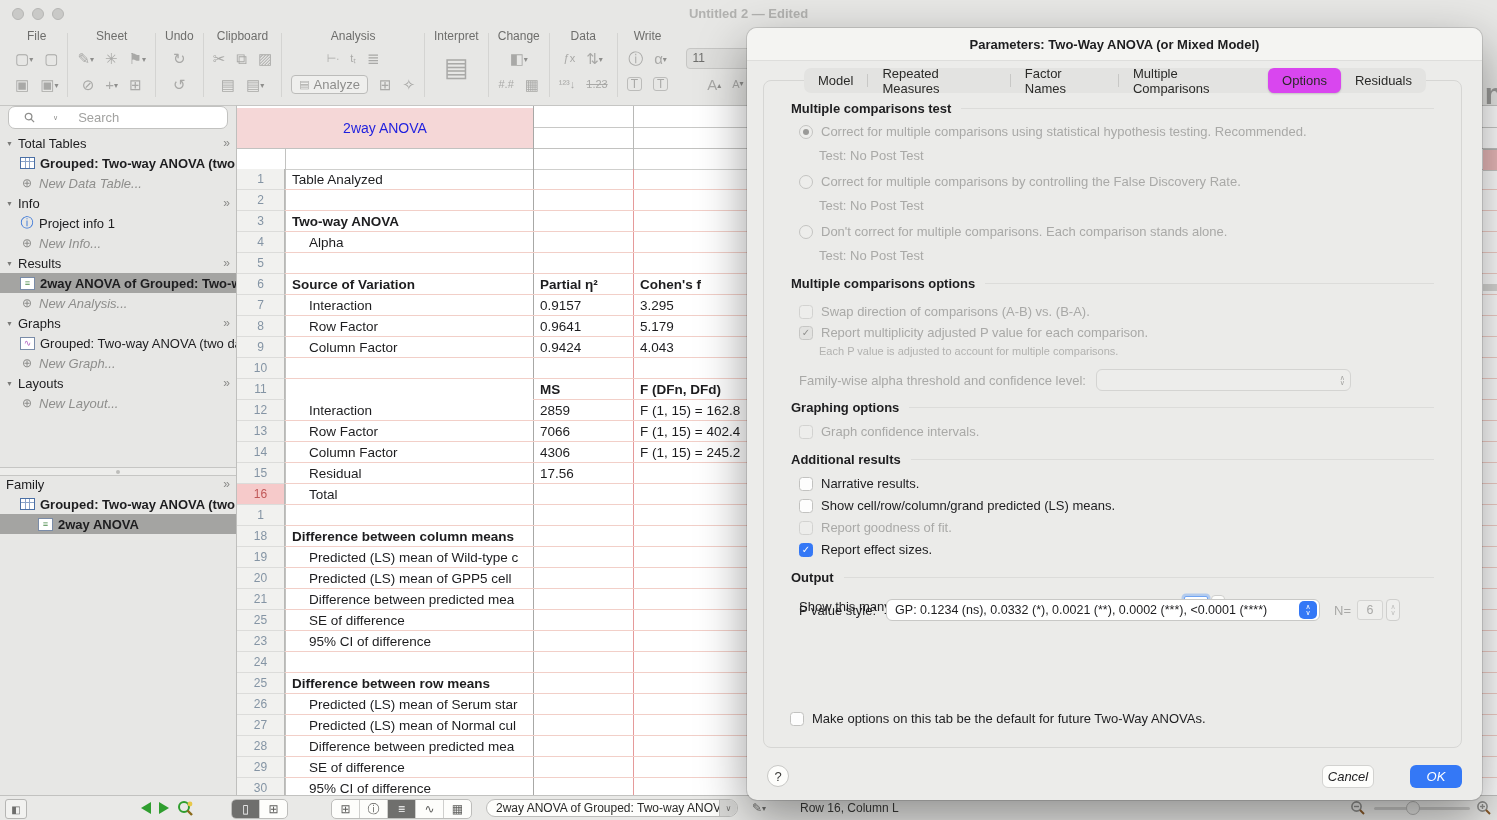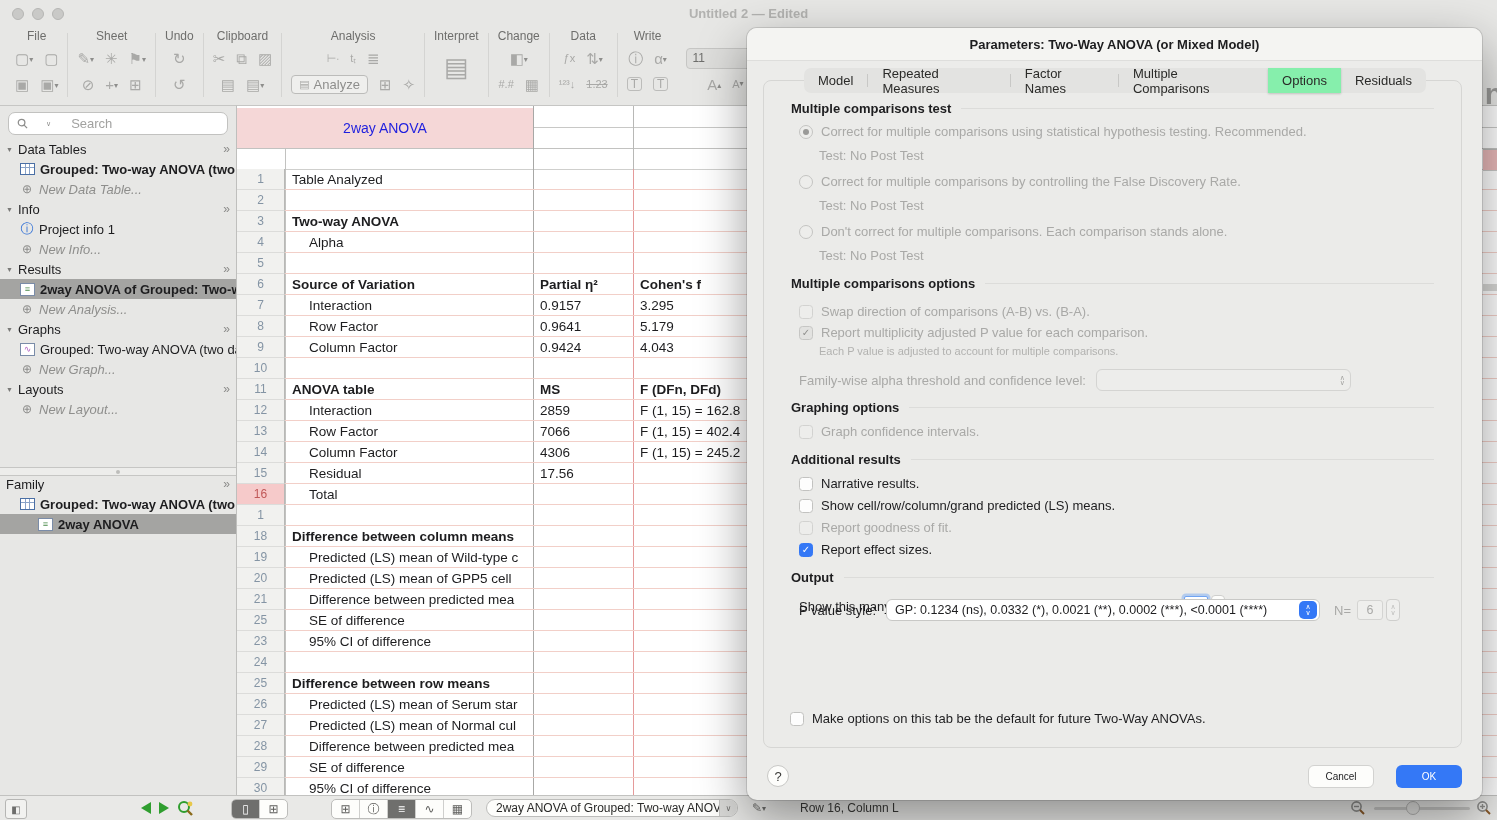--- a/index.html
+++ b/index.html
@@ -22,22 +22,22 @@
   .analyze-btn{display:flex;align-items:center;gap:4px;border:1px solid #bcbcba;border-radius:4px;
                padding:1px 7px;color:#8e8e8c;font-size:13px;background:#efefed;}
   .fontsize-combo{display:flex;align-items:center;justify-content:space-between;width:66px;height:19px;
      background:#dededc;border:1px solid #c6c6c4;border-radius:4px;padding:0 5px;color:#6e6e6c;font-size:12px;}
   .fontsize-combo .dd{font-size:8px;color:#8e8e8c;}
   .tbox{border:1px solid #bcbcba;border-radius:3px;padding:0 3px;font-size:12px;color:#a9a9a7;}
   #edge-n{position:absolute;top:52px;right:-6px;font-size:30px;font-weight:bold;color:#9a9a98;}
   
   #sidebar{position:absolute;top:105px;left:0;width:237px;bottom:25px;background:#e7e7e5;
            border-top:1px solid #c6c6c4;border-right:1px solid #bfbfbd;box-sizing:border-box;}
-  .searchbox{margin:6px 8px 4px 8px;height:21px;border:1px solid #c2c2c0;border-radius:7px;background:#fff;
-             display:flex;align-items:center;gap:20px;padding:0 8px;}
+  .searchbox{margin:0 8px 4px 8px;height:21px;border:1px solid #c2c2c0;border-radius:7px;background:#fff;
+             display:flex;align-items:center;gap:20px;padding:0 15px;}
   .searchbox .ph{color:#a2a2a0;font-size:13px;}
   .searchbox .sdd{font-size:7px;color:#8e8e8c;margin-left:-2px;}
   .side-row{height:20px;display:flex;align-items:center;padding:0 6px;white-space:nowrap;overflow:hidden;}
   .side-header .chev{font-size:8px;color:#7a7a78;width:12px;}
   .side-header .lbl{font-size:13px;color:#1d1d1f;}
   .side-header .gg{margin-left:auto;color:#8a8a88;font-size:12px;}
   .side-item{padding-left:20px;gap:5px;}
   .side-item .lbl{font-size:13px;}
   .side-item.ital .lbl{font-style:italic;color:#8e8e8c;}
   .side-item.bold .lbl{font-weight:bold;}
@@ -101,21 +101,21 @@
   #dialog{position:absolute;left:747px;top:28px;width:735px;height:772px;background:#ececea;border-radius:10px;
           box-shadow:0 18px 50px rgba(0,0,0,.4),0 0 0 1px rgba(0,0,0,.12);}
   #dlg-titlebar{position:absolute;left:0;right:0;top:0;height:32px;background:#f4f4f2;border-radius:10px 10px 0 0;
                 border-bottom:1px solid #dededc;display:flex;align-items:center;justify-content:center;
                 font-weight:bold;font-size:13px;color:#1d1d1f;}
   #dlg-panel{position:absolute;left:16px;width:699px;top:52px;height:668px;background:#ebebe9;
              border:1px solid #d6d6d4;border-radius:8px;box-sizing:border-box;}
   #dlg-tabs{position:absolute;left:57px;width:622px;top:40px;height:25px;background:#e3e3e1;border-radius:7px;
             display:flex;align-items:center;justify-content:center;z-index:3;}
   .dtab{padding:0 14px;height:25px;display:flex;align-items:center;font-size:13px;color:#2a2a28;position:relative;}
-  .dtab.sel{background:#86efac;border-radius:0;box-shadow:0 1px 2px rgba(0,0,0,.18);font-weight:500;}
+  .dtab.sel{background:#d946ef;border-radius:6px;box-shadow:0 1px 2px rgba(0,0,0,.18);font-weight:500;}
   .dtab-sep{width:1px;height:13px;background:#c8c8c6;}
   .drow{position:absolute;left:0;right:27px;display:flex;align-items:center;}
   .dheader{font-weight:bold;font-size:13px;color:#1d1d1f;white-space:nowrap;}
   .hline{flex:1;height:1px;background:#dcdcda;margin-left:10px;}
   .rad{width:14px;height:14px;border-radius:50%;background:#ededeb;border:1px solid #c4c4c2;box-sizing:border-box;
        flex:none;position:relative;}
   .rad.on::after{content:"";position:absolute;left:3px;top:3px;width:6px;height:6px;border-radius:50%;background:#9a9a98;}
   .cb{width:14px;height:14px;border-radius:3.5px;box-sizing:border-box;flex:none;display:flex;align-items:center;justify-content:center;font-size:10px;}
   .cb.dis{background:#ededeb;border:1px solid #d2d2d0;}
   .cb.dis-on{background:#e2e2e0;border:1px solid #c6c6c4;color:#8e8e8c;}
@@ -134,22 +134,22 @@
            flex-direction:column;align-items:center;justify-content:center;color:#6a6a68;font-size:7px;line-height:6px;box-sizing:border-box;margin-left:3px;}
   .stepper.dis{color:#bdbdbb;background:#efefed;}
   .pv-select{height:22px;background:#fff;border:1px solid #c8c8c6;border-radius:6px;display:flex;align-items:center;
              padding-left:8px;font-size:12.5px;color:#1d1d1f;box-sizing:border-box;white-space:nowrap;overflow:hidden;}
   .blue-cap{margin-left:auto;margin-right:2px;width:18px;height:18px;background:#3478f6;border-radius:5px;color:#fff;
             display:flex;flex-direction:column;align-items:center;justify-content:center;font-size:7px;line-height:6px;flex:none;}
   .n-box{width:26px;height:20px;background:#efefed;border:1px solid #d4d4d2;border-radius:3px;color:#a9a9a7;
          display:flex;align-items:center;justify-content:center;font-size:12.5px;box-sizing:border-box;}
   .help-btn{position:absolute;left:20px;top:737px;width:22px;height:22px;border-radius:50%;background:#fdfdfb;
             border:1px solid #c8c8c6;display:flex;align-items:center;justify-content:center;color:#3a3a38;font-size:13px;box-sizing:border-box;}
-  .dlg-btn{position:absolute;top:737px;height:23px;width:66px;border-radius:6px;display:flex;align-items:center;
-           justify-content:center;font-size:10px;box-sizing:border-box;}
+  .dlg-btn{position:absolute;top:737px;height:23px;width:52px;border-radius:6px;display:flex;align-items:center;
+           justify-content:center;font-size:13px;box-sizing:border-box;font-style:italic;}
   .cancel{right:108px;background:#fdfdfb;border:1px solid #d2d2d0;color:#1d1d1f;}
   .ok{right:20px;background:#3478f6;color:#fff;}
 </style>
 </head>
 <body>
 
 <div id="root">
 
   <div id="titlebar">
     <div class="traffic">
@@ -291,21 +291,21 @@
       <svg width="11" height="11" viewBox="0 0 12 12">
           <circle cx="5" cy="5" r="3.6" fill="none" stroke="#8e8e8c" stroke-width="1.4"></circle>
           <line x1="7.8" y1="7.8" x2="11" y2="11" stroke="#8e8e8c" stroke-width="1.4"></line>
         </svg>
       <span class="sdd">∨</span>
       <span class="ph">Search</span>
     </div>
     <div id="side-tree">
         <div class="side-row side-header">
           <span class="chev" style="font-size: 7px;">▼</span>
-          <span class="lbl">Data Tables</span>
+          <span class="lbl">Total Tables</span>
           <span class="gg">»</span>
         </div>
         <div class="side-row side-item bold">
           <span class="icon-table"></span>
           <span class="lbl">Grouped: Two-way ANOVA (two d</span>
         </div>
         <div class="side-row side-item ital">
           <span class="icon-plus">⊕</span>
           <span class="lbl">New Data Table...</span>
         </div>
@@ -446,21 +446,20 @@
           <div class="cc">4.043</div>
         </div>
         <div class="trow2" style="top: 252px;">
           <div class="rnum">10</div>
           <div class="ca"></div>
           <div class="cb2"></div>
           <div class="cc"></div>
         </div>
         <div class="trow2" style="top: 273px;">
           <div class="rnum">11</div>
-          <div class="ca bold">ANOVA table</div>
           <div class="cb2 bold">MS</div>
           <div class="cc bold">F (DFn, DFd)</div>
         </div>
         <div class="trow2" style="top: 294px;">
           <div class="rnum">12</div>
           <div class="ca ind">Interaction</div>
           <div class="cb2">2859</div>
           <div class="cc">F (1, 15) = 162.8</div>
         </div>
         <div class="trow2" style="top: 315px;">

